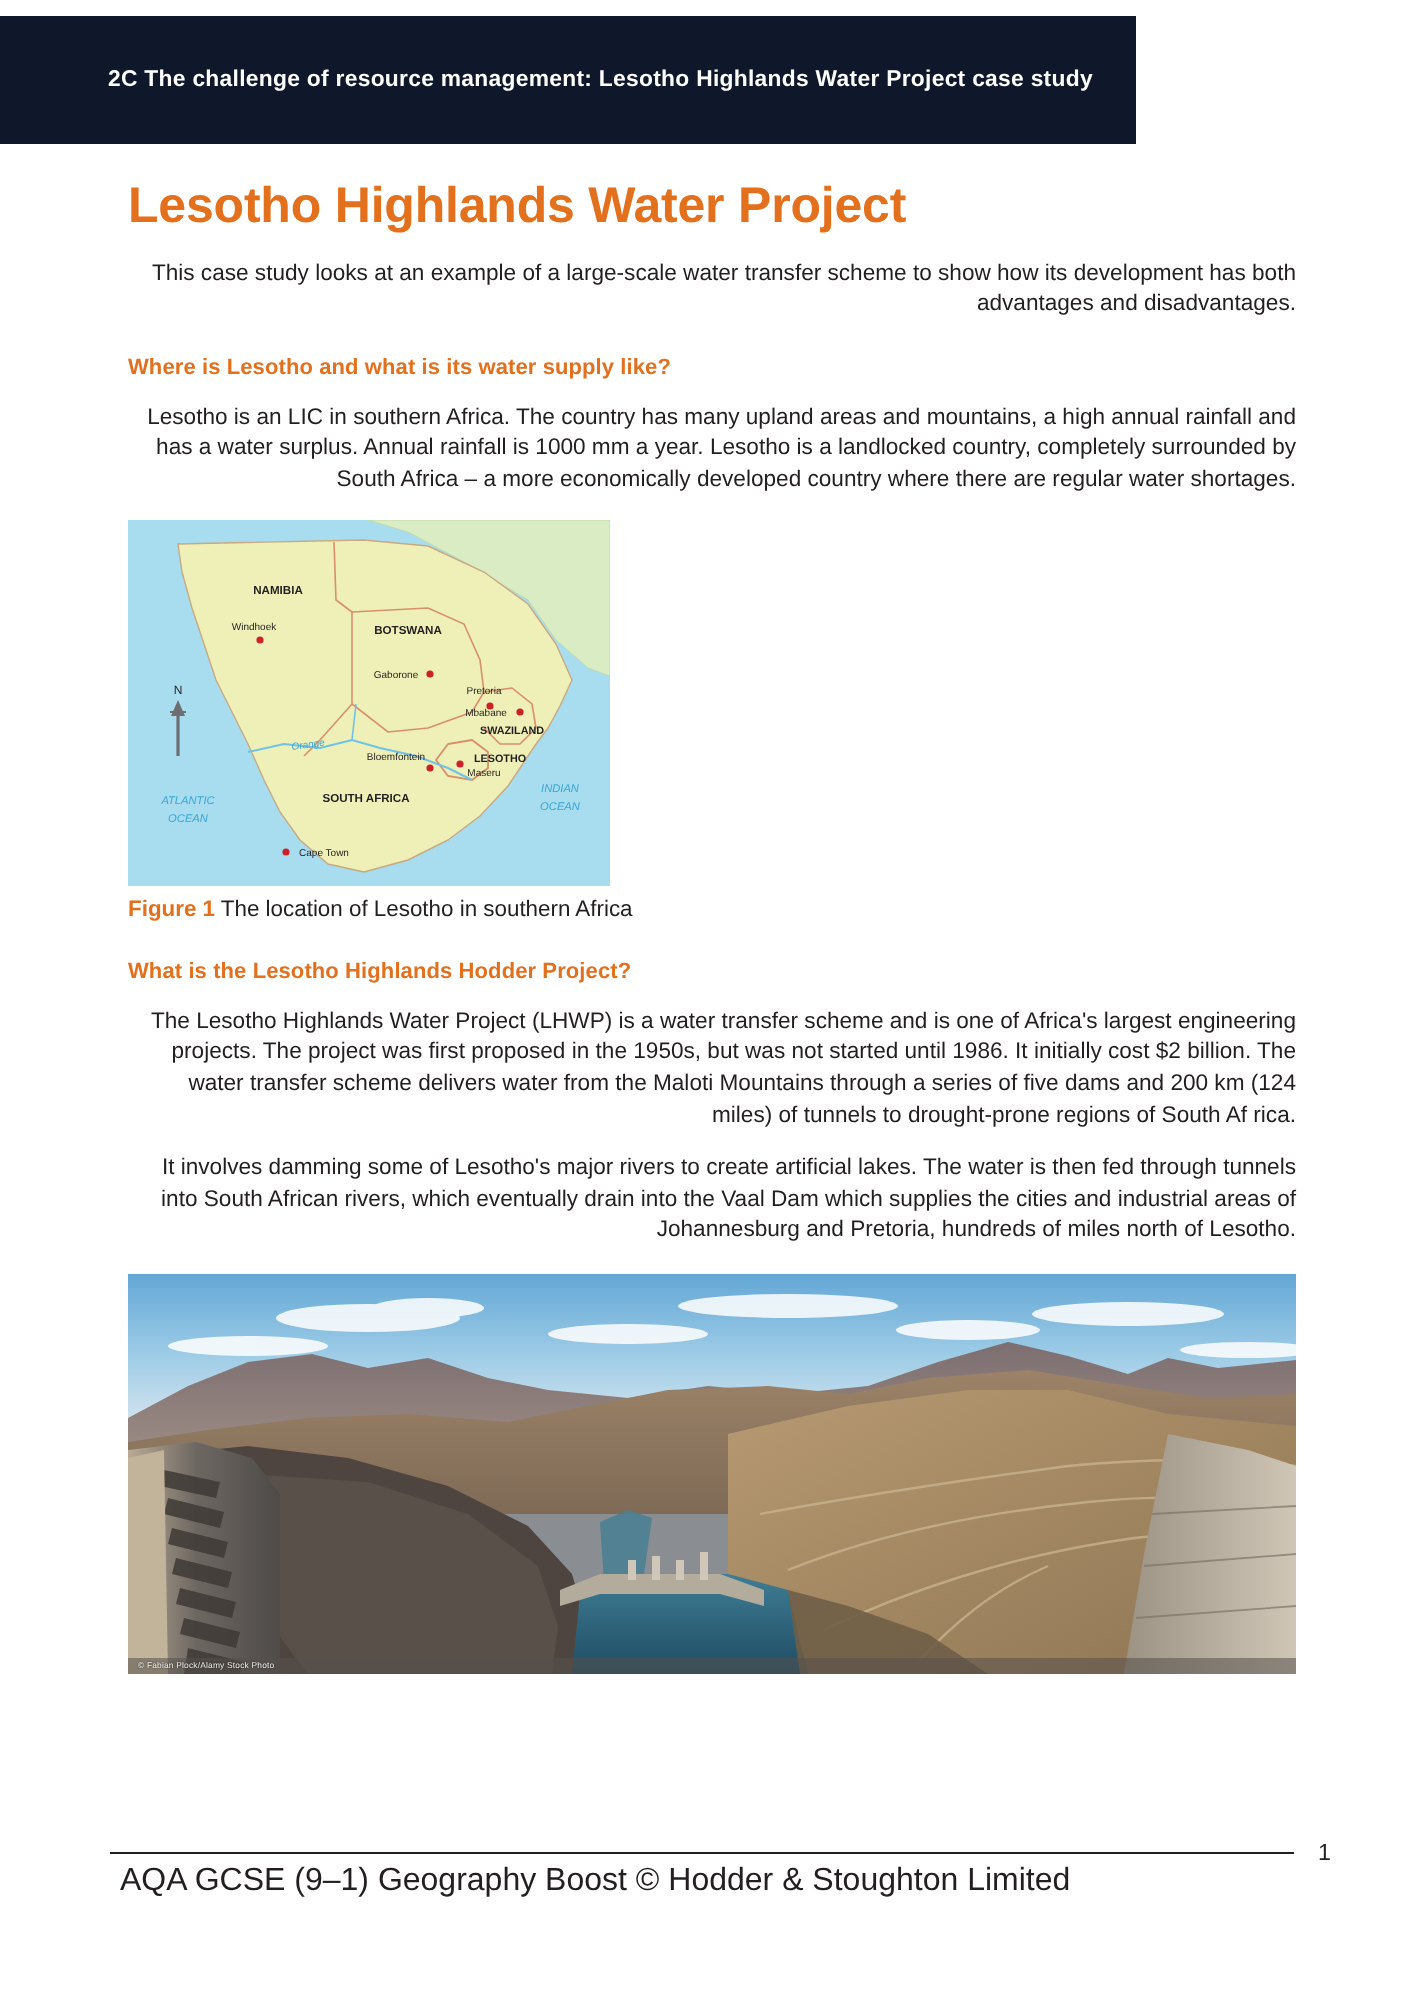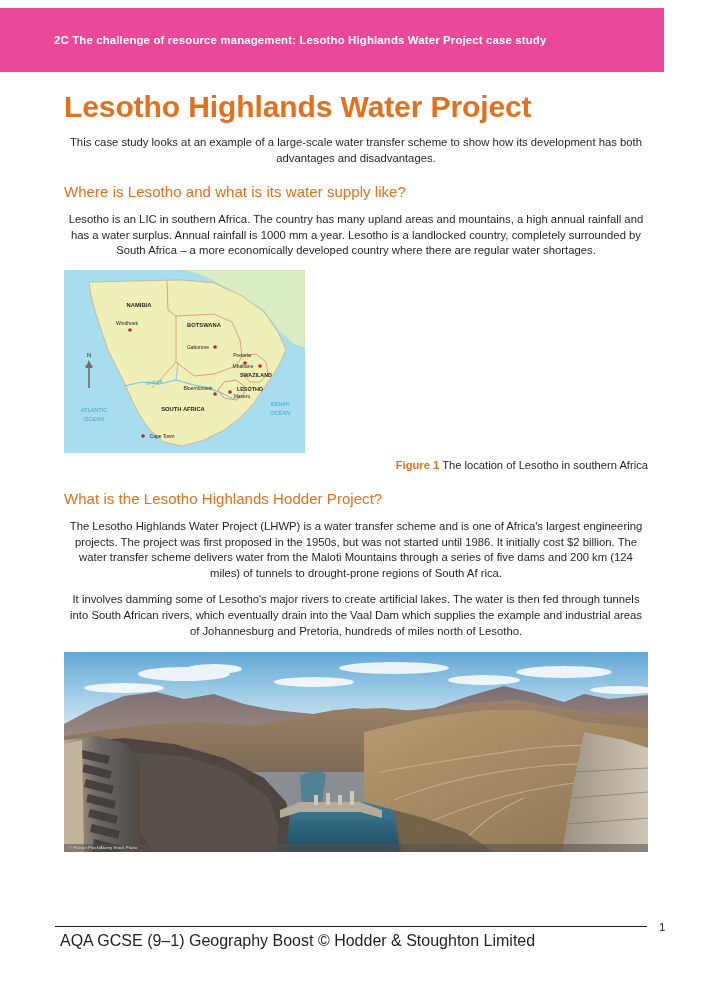--- a/index.html
+++ b/index.html
@@ -21,23 +21,23 @@
     position: absolute;
     inset: 0;
     background: #ffffff;
   }
 
   
   .header-band {
     position: absolute;
     left: 0;
     top: 8px;
-    width: 664px;
+    width: 568px;
     height: 64px;
-    background: #ec4899;
+    background: #0f172a;
   }
   .header-band .band-text {
     position: absolute;
     left: 54px;
     top: 50%;
     transform: translateY(-50%);
     color: #ffffff;
     font-size: 11.4px;
     font-weight: bold;
     letter-spacing: 0.15px;
@@ -47,50 +47,49 @@
   
   .content {
     position: absolute;
     left: 64px;
     top: 90px;
     width: 584px;
   }
 
   h1.doc-title {
     margin: 0 0 12px 0;
-    font-size: 30px;
+    font-size: 25px;
     font-weight: bold;
     color: #e2701d;
     letter-spacing: -0.1px;
     line-height: 1.1;
   }
 
   h2.section-head {
     margin: 17px 0 11px 0;
-    font-size: 15px;
-    font-weight: normal;
+    font-size: 11px;
+    font-weight: bold;
     color: #e2701d;
     letter-spacing: 0.05px;
     line-height: 1.2;
   }
 
   p.body-text {
     margin: 0 0 11px 0;
     font-size: 11.3px;
     line-height: 15.6px;
     color: #231f20;
-    text-align: center;
+    text-align: right;
   }
 
   .fig-caption {
     margin: 5px 0 0 0;
     font-size: 11.2px;
     line-height: 15px;
     color: #231f20;
-    text-align: right;
   }
   .fig-caption .fig-label {
     color: #e2701d;
     font-weight: bold;
   }
 
   
   .map-figure {
     position: relative;
     margin-top: 10px;
@@ -230,21 +229,21 @@
     </div>
 
     <p class="fig-caption">
       <span class="fig-label">Figure 1</span><span> The location of Lesotho in southern Africa</span>
     </p>
 
     <h2 class="section-head">What is the Lesotho Highlands Hodder Project?</h2>
 
     <p class="body-text">The Lesotho Highlands Water Project (LHWP) is a water transfer scheme and is one of Africa's largest engineering projects. The project was first proposed in the 1950s, but was not started until 1986. It initially cost $2 billion. The water transfer scheme delivers water from the Maloti Mountains through a series of five dams and 200 km (124 miles) of tunnels to drought-prone regions of South Af rica.</p>
 
-    <p class="body-text">It involves damming some of Lesotho's major rivers to create artificial lakes. The water is then fed through tunnels into South African rivers, which eventually drain into the Vaal Dam which supplies the example and industrial areas of Johannesburg and Pretoria, hundreds of miles north of Lesotho.</p>
+    <p class="body-text">It involves damming some of Lesotho's major rivers to create artificial lakes. The water is then fed through tunnels into South African rivers, which eventually drain into the Vaal Dam which supplies the cities and industrial areas of Johannesburg and Pretoria, hundreds of miles north of Lesotho.</p>
 
     <div class="photo-figure">
       <svg class="photo-svg" viewBox="0 0 584 200" xmlns="http://www.w3.org/2000/svg" preserveAspectRatio="none">
         <defs>
           <linearGradient id="skyGrad" x1="0" y1="0" x2="0" y2="1">
             <stop offset="0%" stop-color="#63a7d6"></stop>
             <stop offset="55%" stop-color="#9ccbe6"></stop>
             <stop offset="100%" stop-color="#cfe2ee"></stop>
           </linearGradient>
           <linearGradient id="farHillGrad" x1="0" y1="0" x2="0" y2="1">

